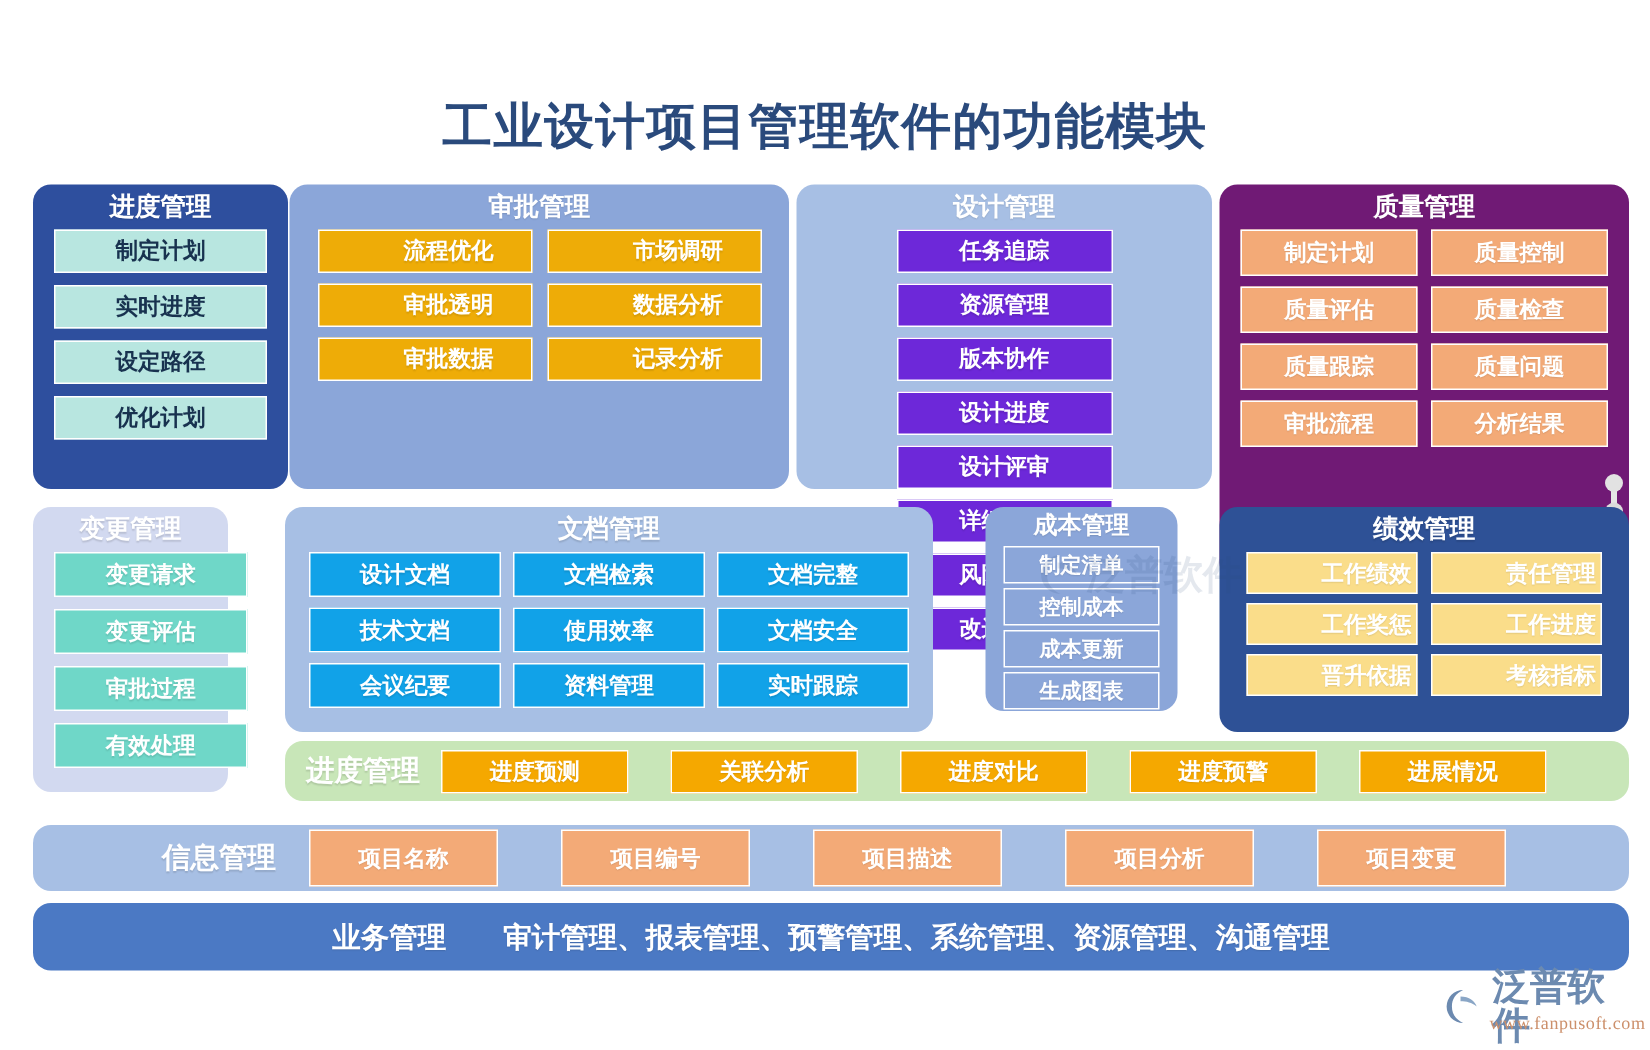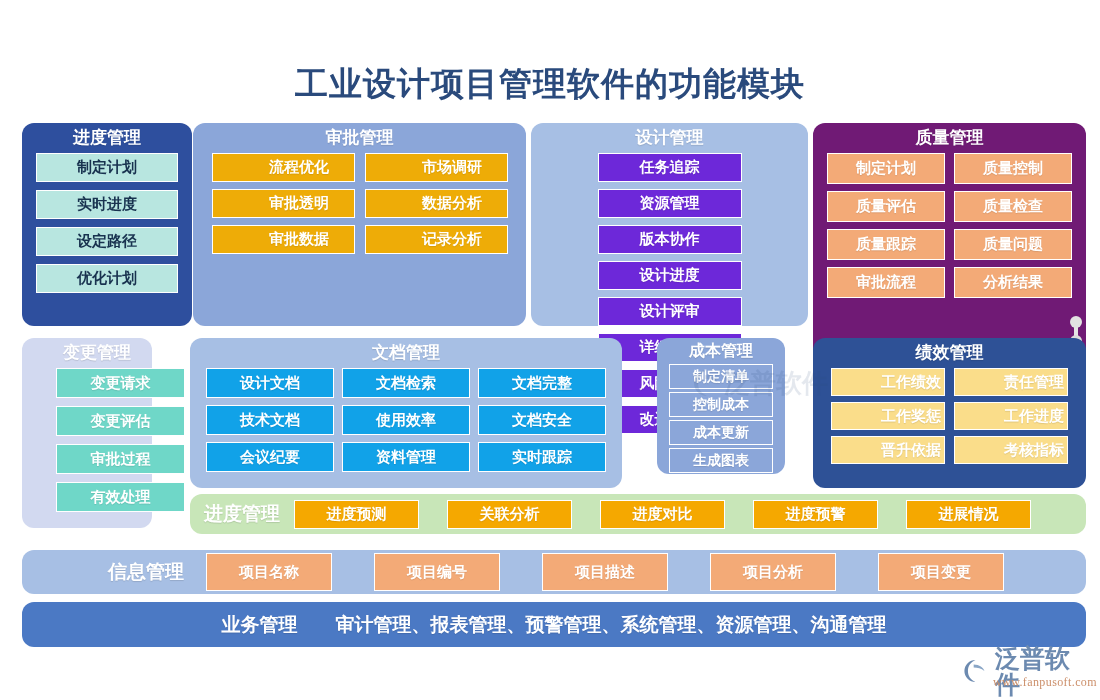--- a/index.html
+++ b/index.html
@@ -69,21 +69,21 @@
   #p-design .chip-grid{padding:0 10px;gap:7px 9px;width:277px;}
   #p-design .chip{width:144px;height:29px;background:#6d28d9;}
 
   
   #p-quality{left:813px;top:123px;width:273px;height:264px;background:#701a75;}
   #p-quality .chip-grid{padding:0 10px;gap:7px 9px;width:273px;}
   #p-quality .chip{width:118px;height:31px;background:#f3aa77;}
 
   
   
-  #p-change{left:22px;top:338px;width:130px;height:190px;background:#d2d9f0;padding-left:20px;}
+  #p-change{left:22px;top:338px;width:130px;height:190px;background:#d2d9f0;}
   #p-change .panel-title{color:#ffffff;}
   #p-change .chip-grid{padding:0 14px;gap:8px;flex-direction:column;}
   #p-change .chip{width:129px;height:30px;background:#6fd7c8;}
 
   
   #p-doc{left:190px;top:338px;width:432px;height:150px;background:#a7bfe4;}
   #p-doc .chip-grid{padding:0 12px;gap:7px 8px;width:432px;}
   #p-doc .chip{width:128px;height:30px;background:#11a2e8;}
 
   

